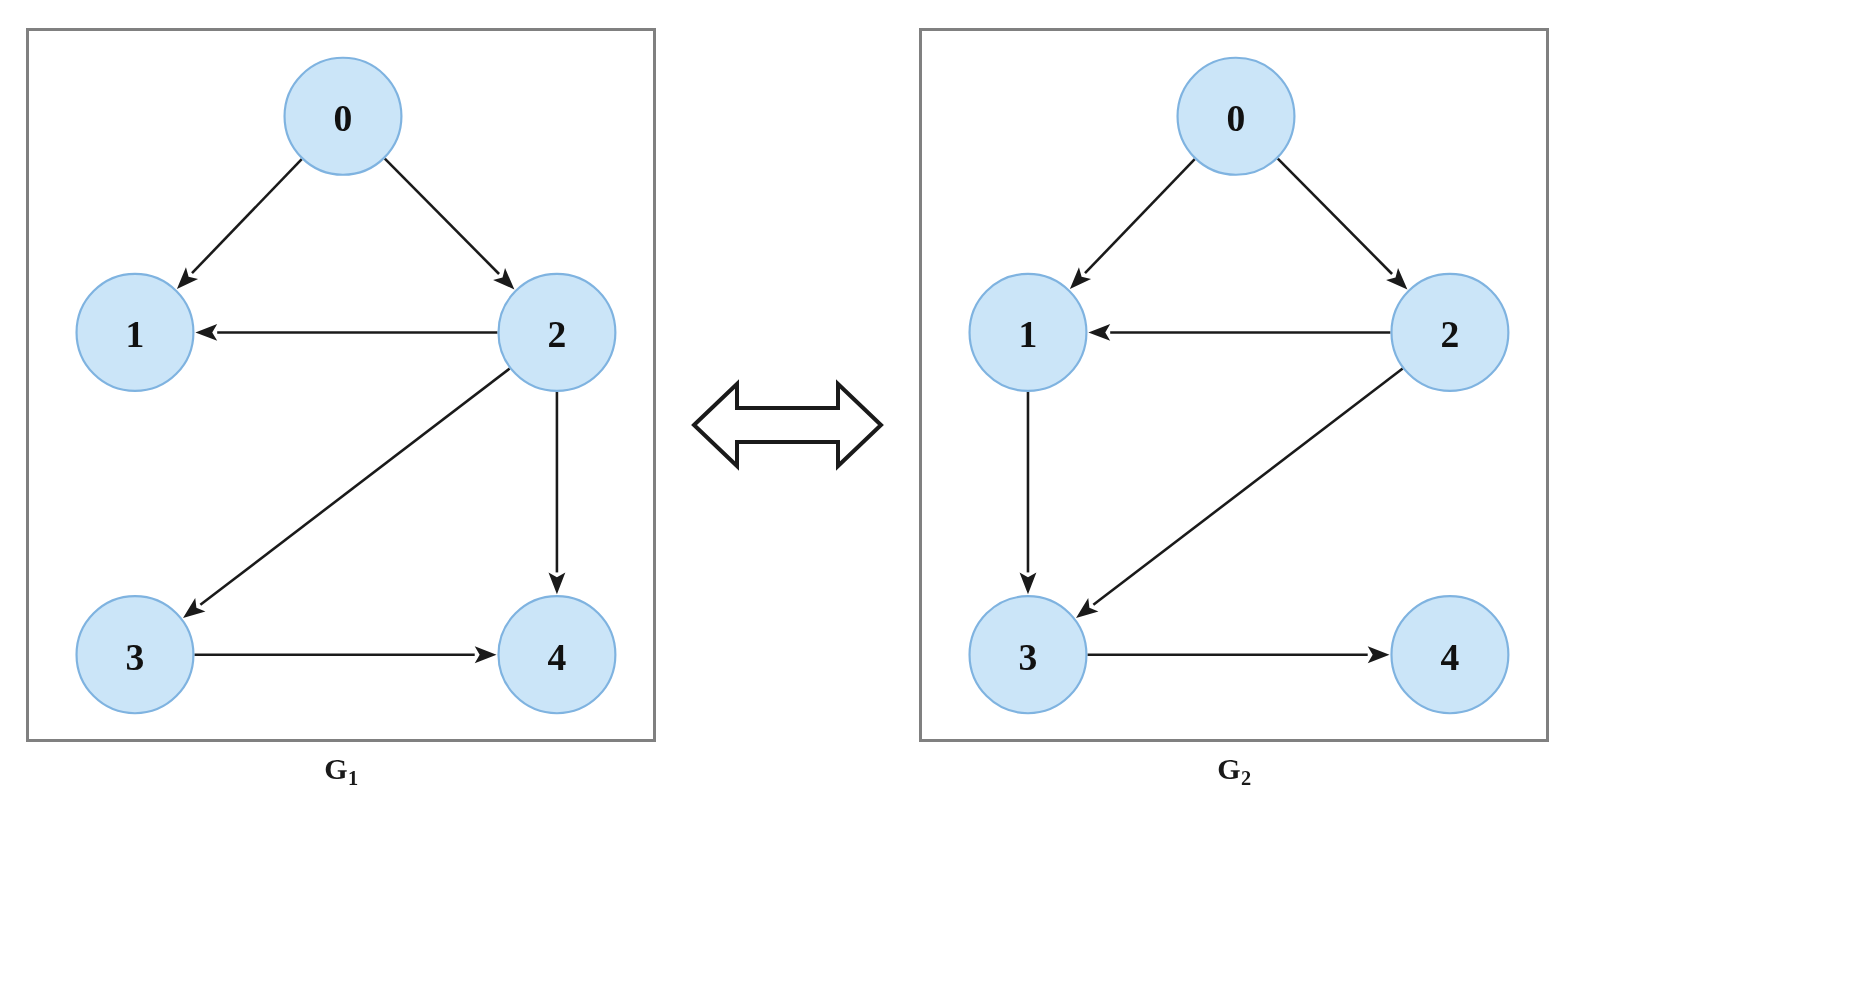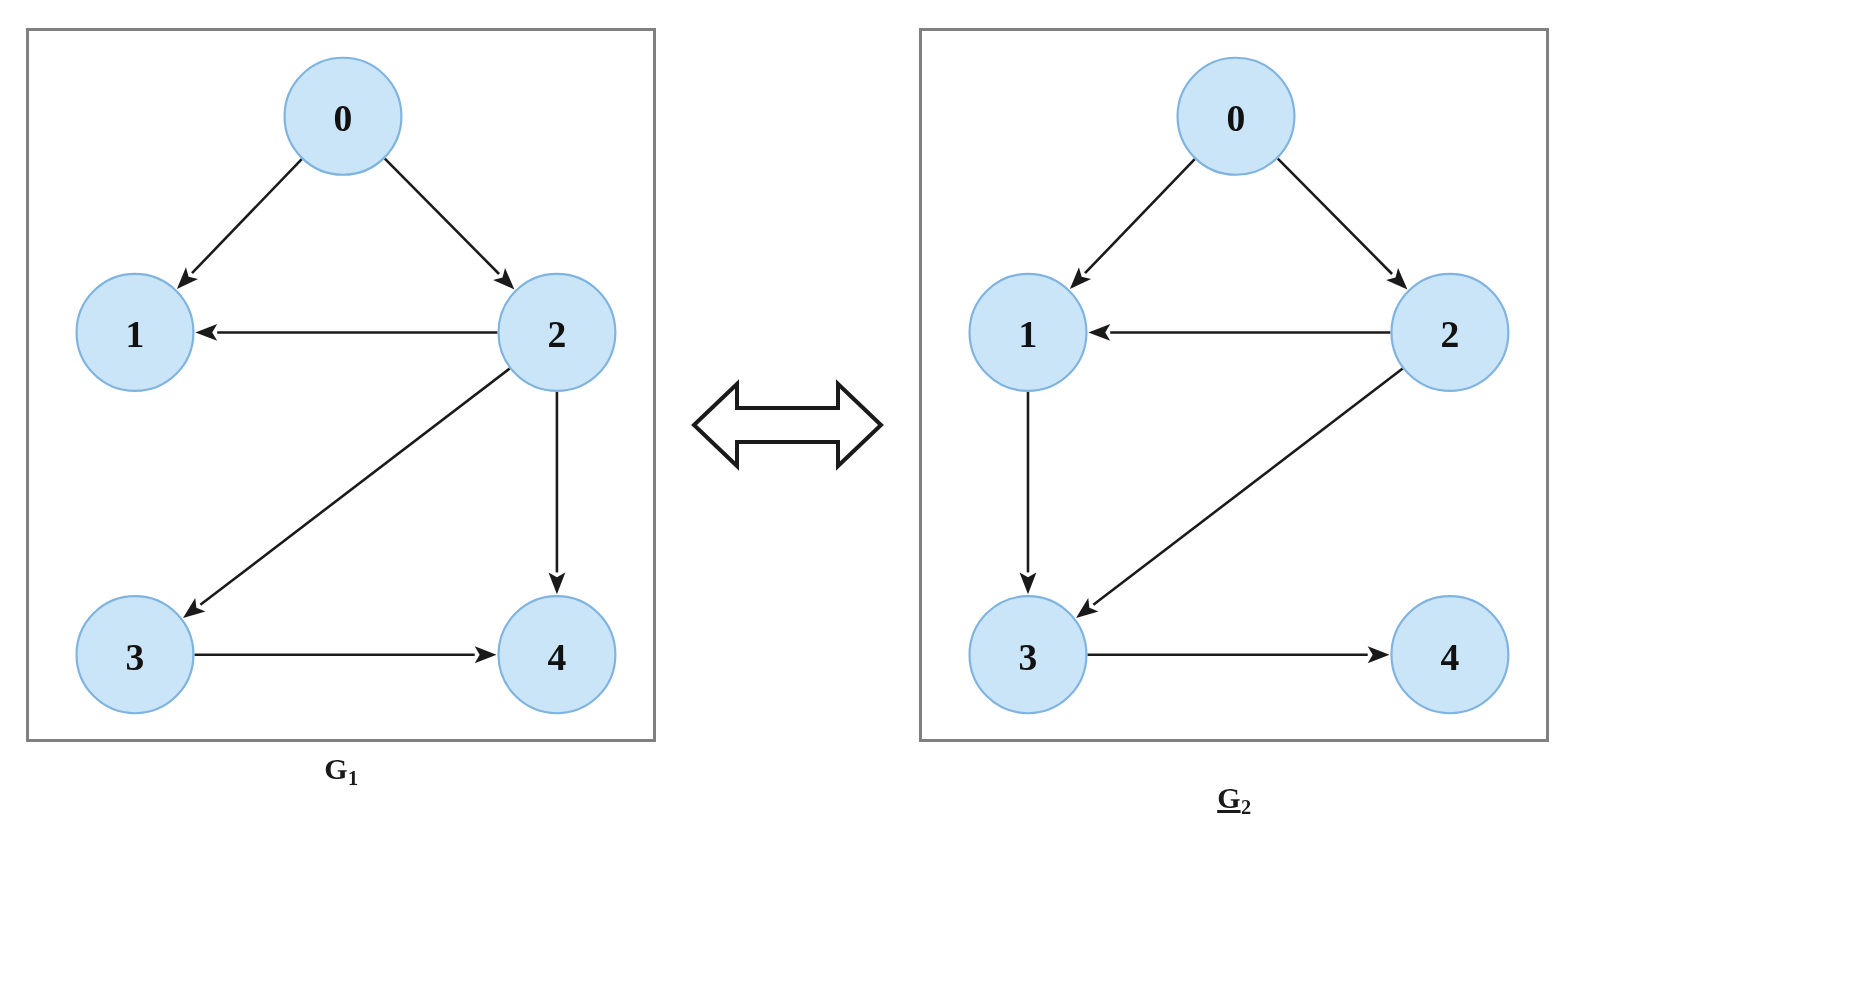--- a/index.html
+++ b/index.html
@@ -71,21 +71,21 @@
   }
   .panel-caption sub {
     font-size: 0.68em;
     font-weight: bold;
     vertical-align: baseline;
     position: relative;
     top: 0.30em;
     left: 0.02em;
   }
   #caption-g1 { left: 26px; top: 752px; width: 630px; }
-  #caption-g2 { left: 919px; top: 781px; width: 630px; text-decoration: underline; }
+  #caption-g2 { left: 919px; top: 752px; width: 630px; }
 
   #equiv-arrow {
     position: absolute;
     left: 690px;
     top: 370px;
     width: 195px;
     height: 110px;
   }
 </style>
 </head>

